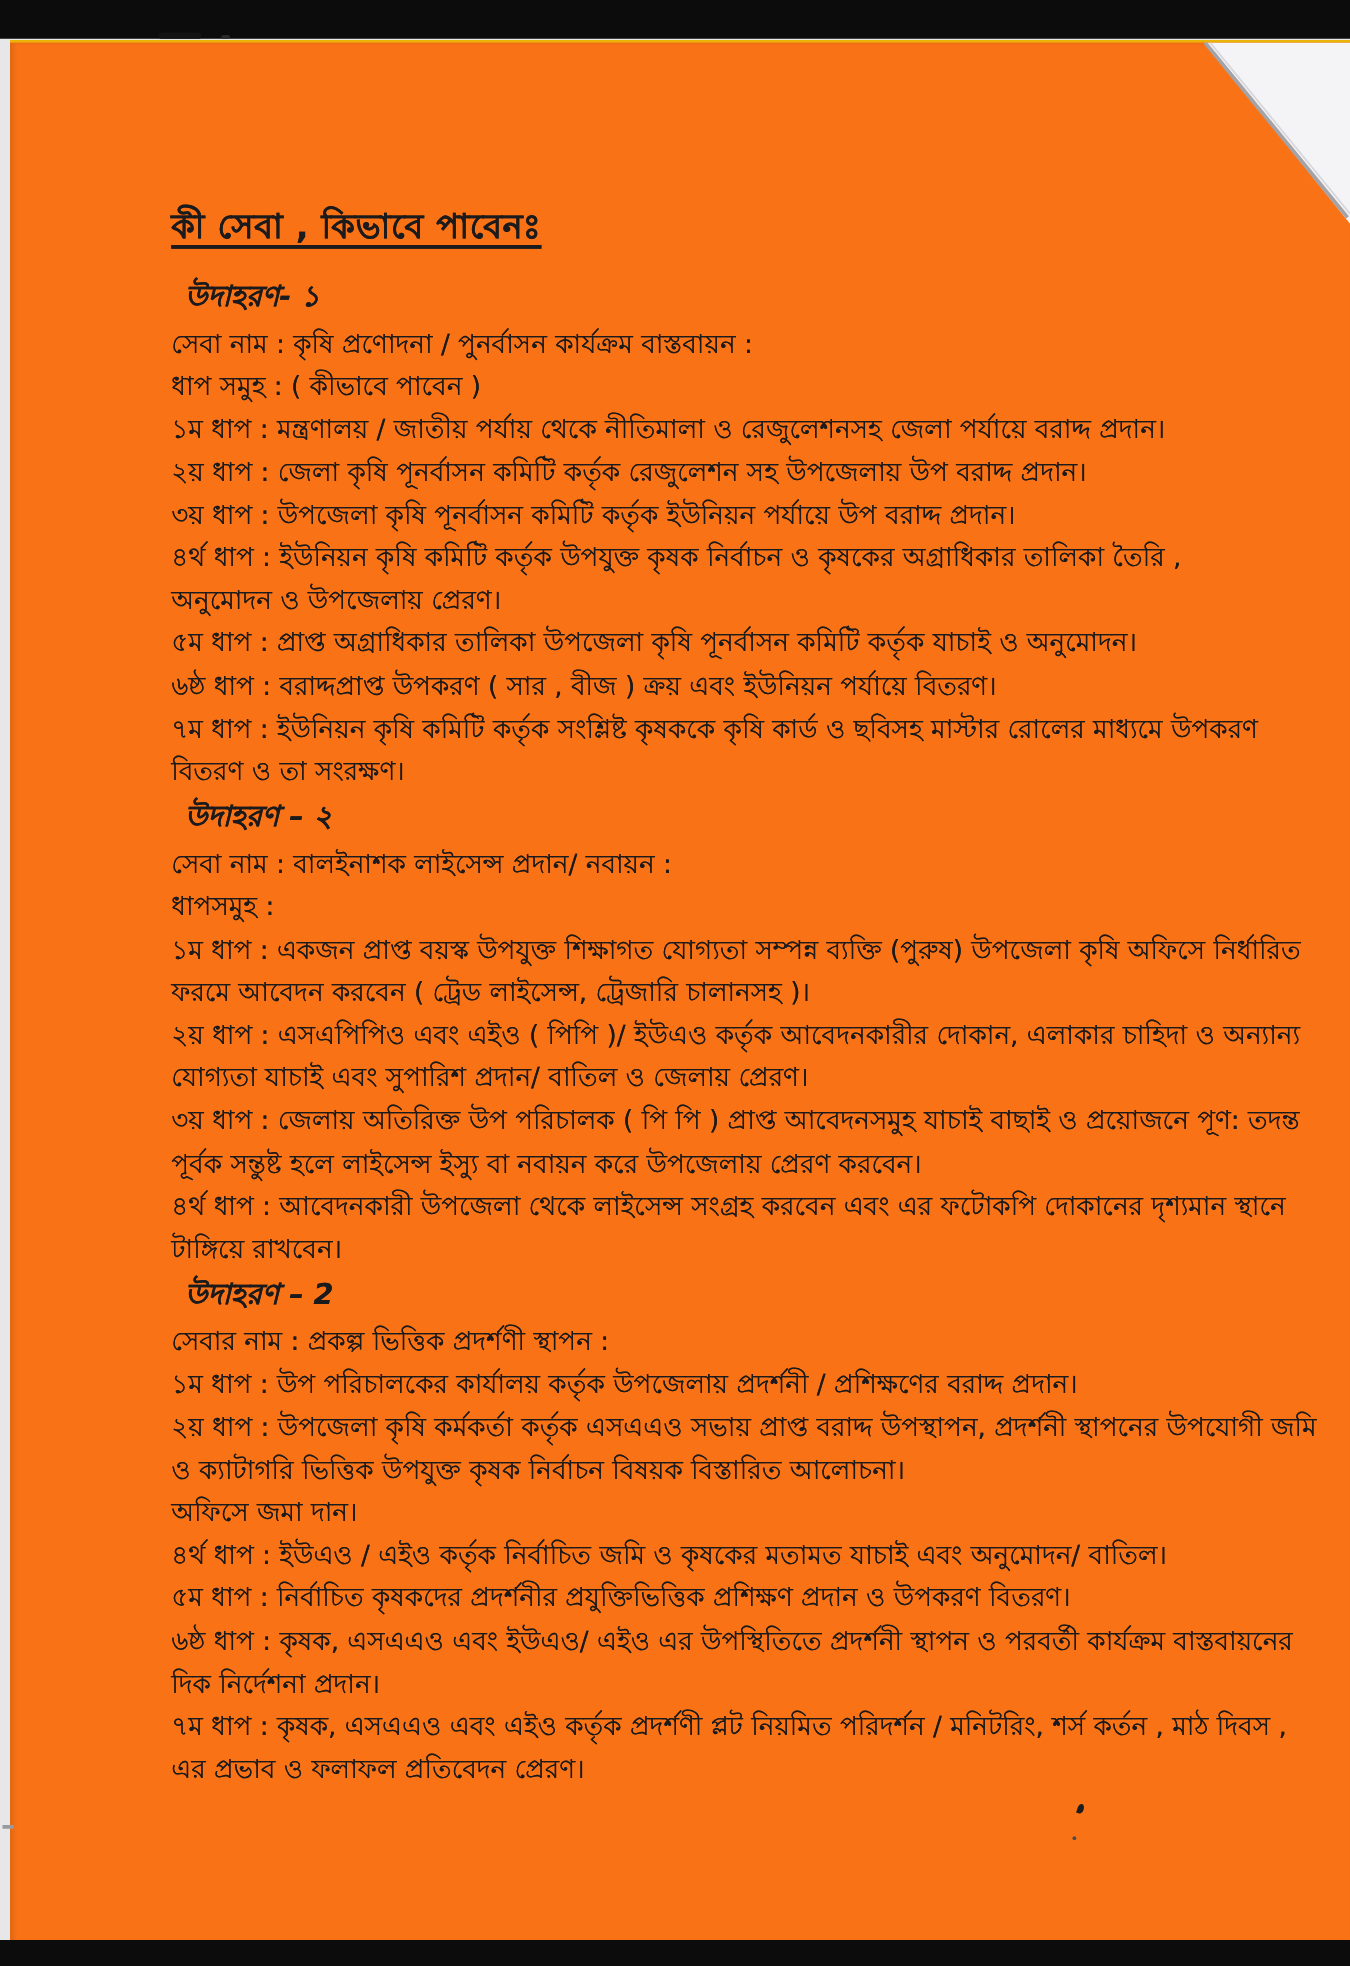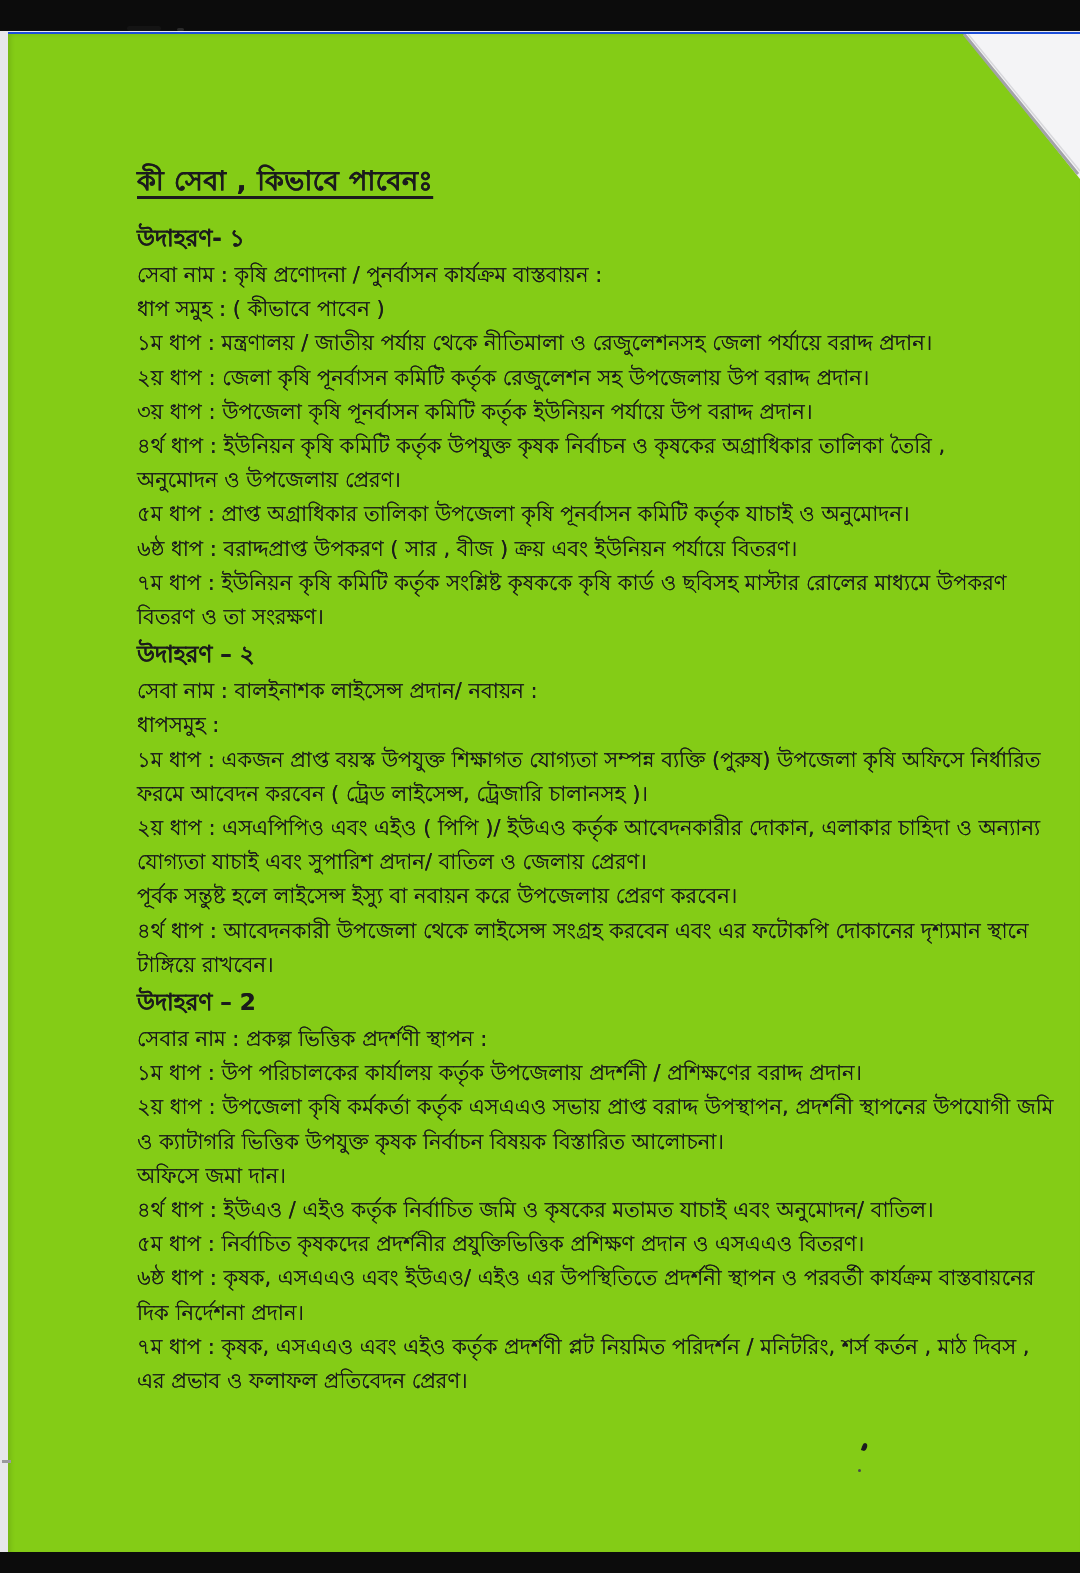--- a/index.html
+++ b/index.html
@@ -10,22 +10,22 @@
   }
   
   .band-top{position:absolute;left:0;top:0;width:1080px;height:31px;background:#0c0c0c;}
   .band-top-right{position:absolute;left:660px;top:0;width:420px;height:35px;background:#0c0c0c;}
   .band-bottom{position:absolute;left:0;top:1552px;width:1080px;height:21px;background:#0c0c0c;}
   
   .under-sheet{position:absolute;left:0;top:31px;width:1080px;height:1521px;background:#e7e7ea;}
   
   .page{
     position:absolute;left:8px;top:32px;width:1072px;height:1520px;
-    background:#84cc16;
-    border-top:2px solid #1d4ed8;
+    background:#f97316;
+    border-top:2px solid #eab308;
     box-shadow:inset 3px 0 4px rgba(0,0,0,.10);
   }
   
   .fold-svg{position:absolute;right:0;top:0;width:130px;height:150px;}
   
   .mark-dash{position:absolute;left:127px;top:26px;width:34px;height:5px;background:#141414;border-radius:2px;}
   .mark-dot{position:absolute;left:177px;top:28px;width:7px;height:3px;background:#2a2a2a;border-radius:2px;}
   .speck-a{position:absolute;left:862px;top:1443px;width:5px;height:8px;background:#1d1d1f;border-radius:50% 50% 50% 0;transform:rotate(18deg);}
   .speck-b{position:absolute;left:858px;top:1469px;width:3px;height:3px;background:#4a4a4c;border-radius:50%;}
   .edge-nick{position:absolute;left:2px;top:1460px;width:9px;height:3px;background:#9a9a9e;}
@@ -34,21 +34,21 @@
     position:absolute;left:129px;top:126px;width:885px;
     color:#1b1b1d;
     text-shadow:0 0 .5px rgba(20,20,20,.85);
   }
   .doc-title{
     font-size:27px;font-weight:bold;letter-spacing:.5px;
     text-decoration:underline;text-decoration-thickness:2.5px;text-underline-offset:6px;
     margin:0 0 13px 0;display:inline-block;
   }
   .blocks{margin-top:2px;}
-  .heading{font-size:23px;font-weight:bold;line-height:34px;margin:3px 0 3px 0;}
+  .heading{font-size:23px;font-weight:bold;line-height:34px;margin:3px 0 3px 11px;font-style:italic;}
   .line{font-size:21px;line-height:34.2px;white-space:nowrap;}
 </style>
 </head>
 <body>
 
 <div class="band-top"></div>
 <div class="band-top-right"></div>
 <div class="under-sheet"></div>
 
 <div class="page">
@@ -73,31 +73,32 @@
         <div class="line">৬ষ্ঠ ধাপ : বরাদ্দপ্রাপ্ত উপকরণ ( সার , বীজ ) ক্রয় এবং ইউনিয়ন পর্যায়ে বিতরণ।</div>
         <div class="line">৭ম ধাপ : ইউনিয়ন কৃষি কমিটি কর্তৃক সংশ্লিষ্ট কৃষককে কৃষি কার্ড ও ছবিসহ মাস্টার রোলের মাধ্যমে উপকরণ</div>
         <div class="line">বিতরণ ও তা সংরক্ষণ।</div>
         <div class="heading">উদাহরণ – ২</div>
         <div class="line">সেবা নাম : বালইনাশক লাইসেন্স প্রদান/ নবায়ন :</div>
         <div class="line">ধাপসমুহ :</div>
         <div class="line">১ম ধাপ : একজন প্রাপ্ত বয়স্ক উপযুক্ত শিক্ষাগত যোগ্যতা সম্পন্ন ব্যক্তি (পুরুষ) উপজেলা কৃষি অফিসে নির্ধারিত</div>
         <div class="line">ফরমে আবেদন করবেন ( ট্রেড লাইসেন্স, ট্রেজারি চালানসহ )।</div>
         <div class="line">২য় ধাপ : এসএপিপিও এবং এইও ( পিপি )/ ইউএও কর্তৃক আবেদনকারীর দোকান, এলাকার চাহিদা ও অন্যান্য</div>
         <div class="line">যোগ্যতা যাচাই এবং সুপারিশ প্রদান/ বাতিল ও জেলায় প্রেরণ।</div>
+        <div class="line">৩য় ধাপ : জেলায় অতিরিক্ত উপ পরিচালক ( পি পি ) প্রাপ্ত আবেদনসমুহ যাচাই বাছাই ও প্রয়োজনে পূণ: তদন্ত</div>
         <div class="line">পূর্বক সন্তুষ্ট হলে লাইসেন্স ইস্যু বা নবায়ন করে উপজেলায় প্রেরণ করবেন।</div>
         <div class="line">৪র্থ ধাপ : আবেদনকারী উপজেলা থেকে লাইসেন্স সংগ্রহ করবেন এবং এর ফটোকপি দোকানের দৃশ্যমান স্থানে</div>
         <div class="line">টাঙ্গিয়ে রাখবেন।</div>
         <div class="heading">উদাহরণ – 2</div>
         <div class="line">সেবার নাম : প্রকল্প ভিত্তিক প্রদর্শণী স্থাপন :</div>
         <div class="line">১ম ধাপ :  উপ পরিচালকের কার্যালয় কর্তৃক উপজেলায় প্রদর্শনী / প্রশিক্ষণের বরাদ্দ প্রদান।</div>
         <div class="line">২য় ধাপ : উপজেলা কৃষি কর্মকর্তা কর্তৃক এসএএও সভায় প্রাপ্ত বরাদ্দ উপস্থাপন, প্রদর্শনী স্থাপনের উপযোগী জমি</div>
         <div class="line">ও ক্যাটাগরি ভিত্তিক উপযুক্ত কৃষক নির্বাচন বিষয়ক বিস্তারিত আলোচনা।</div>
         <div class="line">অফিসে জমা দান।</div>
         <div class="line">৪র্থ ধাপ :  ইউএও / এইও কর্তৃক নির্বাচিত জমি ও কৃষকের মতামত যাচাই এবং অনুমোদন/ বাতিল।</div>
-        <div class="line">৫ম ধাপ : নির্বাচিত কৃষকদের প্রদর্শনীর প্রযুক্তিভিত্তিক প্রশিক্ষণ প্রদান ও এসএএও বিতরণ।</div>
+        <div class="line">৫ম ধাপ : নির্বাচিত কৃষকদের প্রদর্শনীর প্রযুক্তিভিত্তিক প্রশিক্ষণ প্রদান ও উপকরণ বিতরণ।</div>
         <div class="line">৬ষ্ঠ ধাপ : কৃষক, এসএএও এবং ইউএও/ এইও এর উপস্থিতিতে প্রদর্শনী স্থাপন ও পরবর্তী কার্যক্রম বাস্তবায়নের</div>
         <div class="line">দিক নির্দেশনা প্রদান।</div>
         <div class="line">৭ম ধাপ : কৃষক, এসএএও এবং এইও কর্তৃক প্রদর্শণী প্লট নিয়মিত পরিদর্শন / মনিটরিং, শর্স কর্তন , মাঠ দিবস ,</div>
         <div class="line">এর প্রভাব ও ফলাফল প্রতিবেদন প্রেরণ।</div>
       </div>
   </div>
 </div>
 
 <div class="mark-dash"></div>
 <div class="mark-dot"></div>

